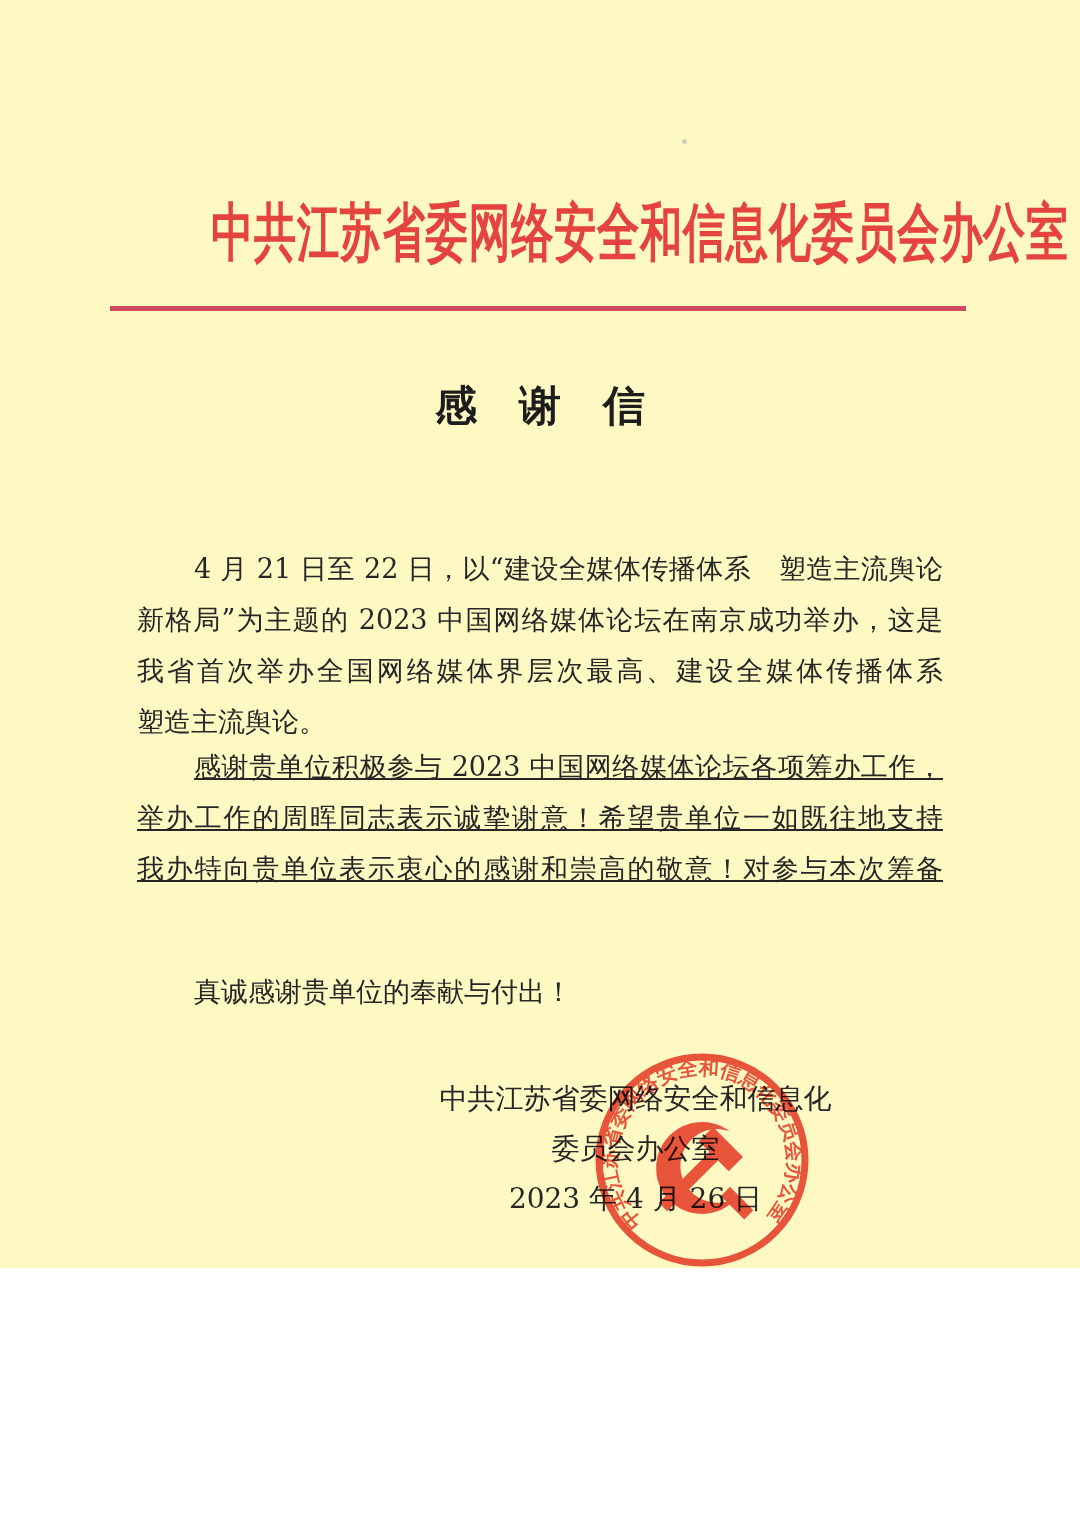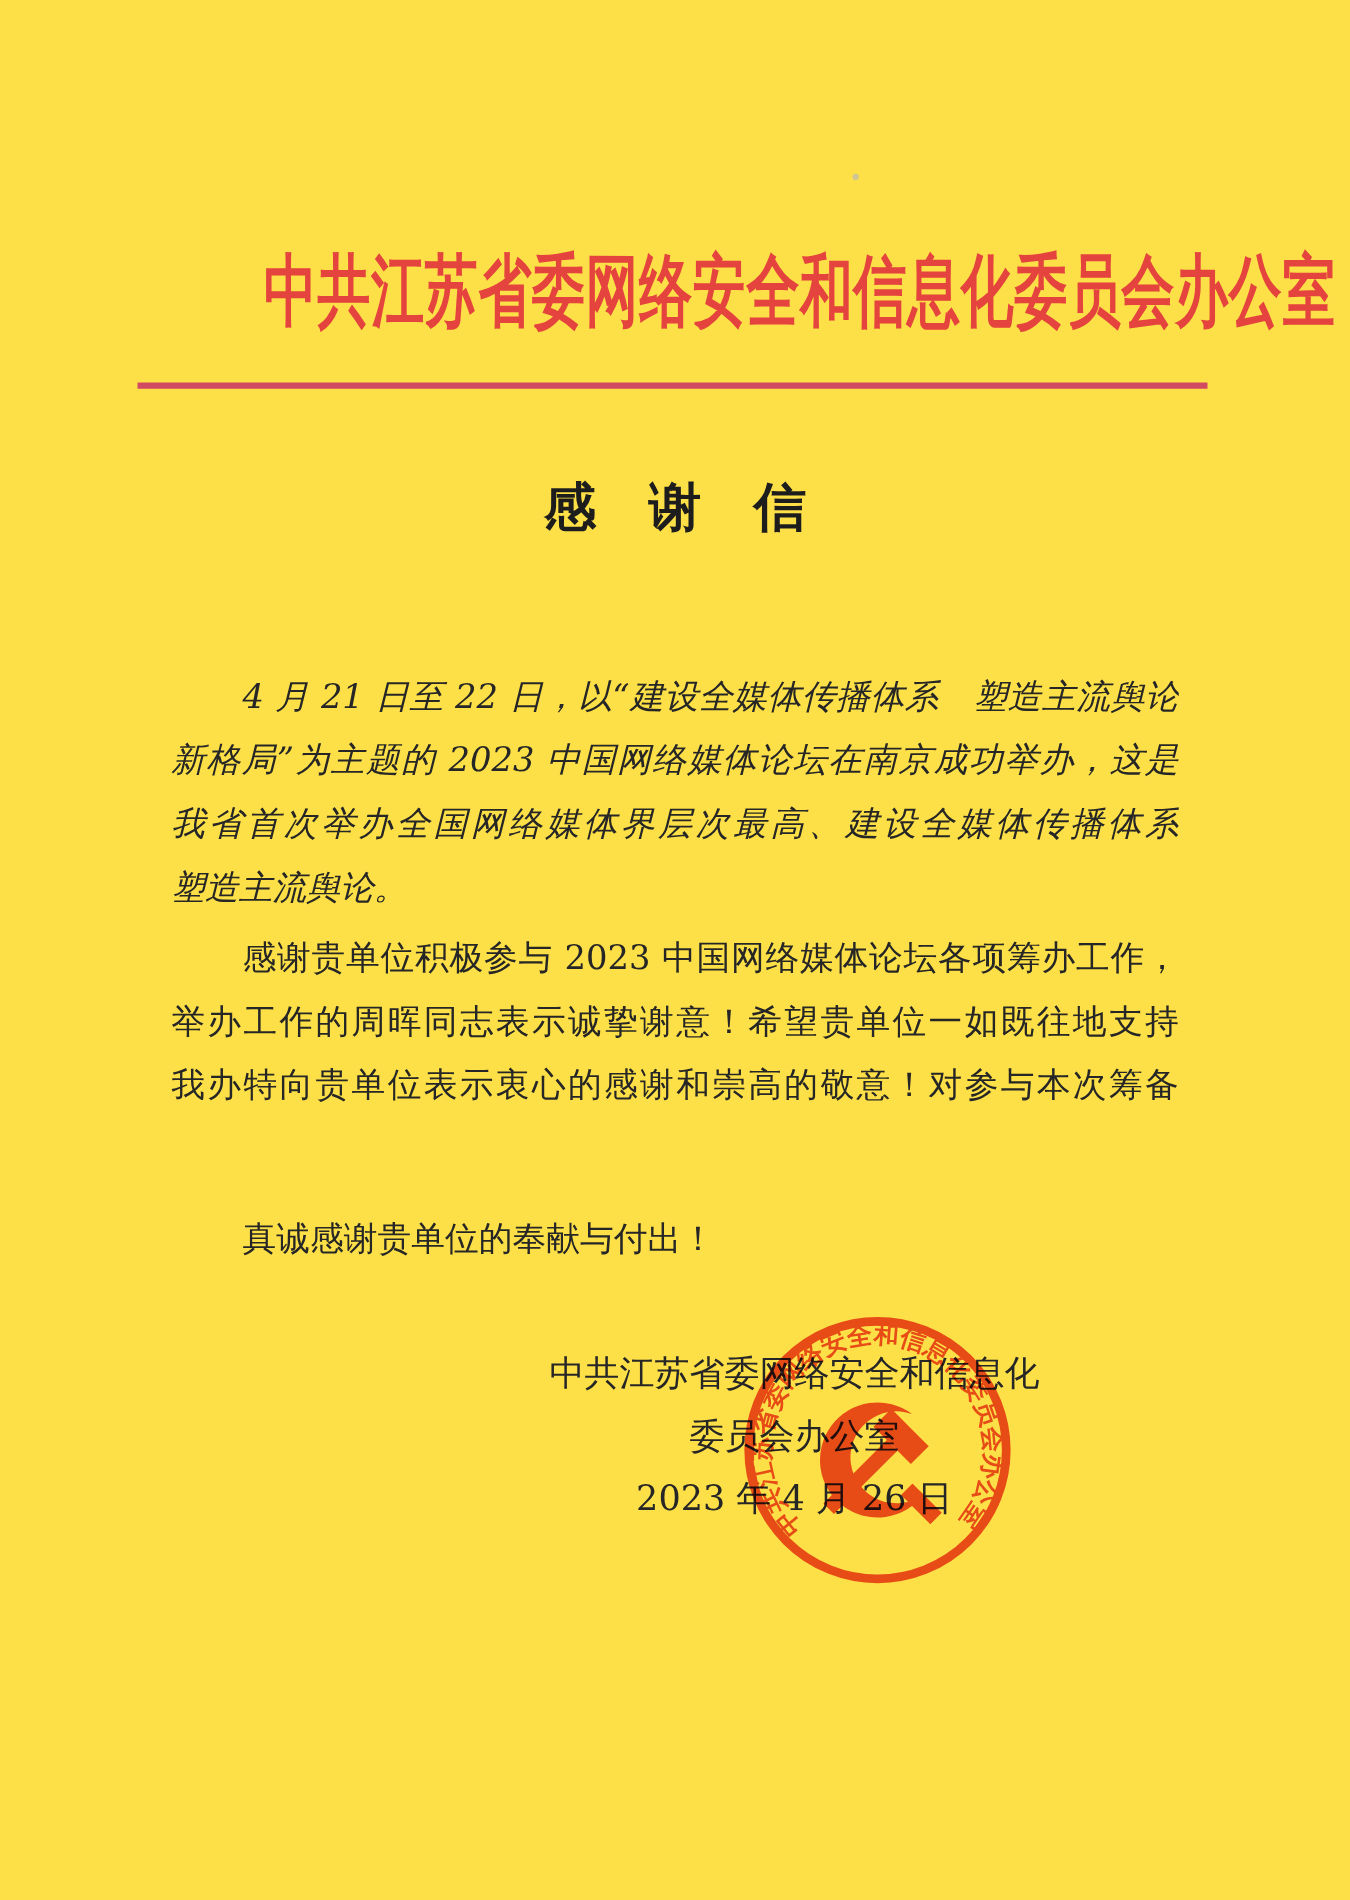--- a/index.html
+++ b/index.html
@@ -1,18 +1,18 @@
 <!DOCTYPE html>
 <html><head>
 <meta charset="utf-8">
 <style>
   html,body { margin:0; padding:0; background:#ffffff; }
   .page {
-    position:relative; width:1080px; height:1520px;
-    background:#fde047; overflow:hidden;
+    position:relative; width:1080px; height:1268px;
+    background:#fef9c3; overflow:hidden;
     font-family:"DejaVu Serif","Liberation Serif",serif;
     color:#262626;
   }
   
   .org-title {
     position:absolute; top:190px; left:0; width:1080px;
     text-align:center; white-space:nowrap;
   }
   .org-title span {
     display:inline-block;
@@ -34,22 +34,22 @@
     position:absolute; top:378px; left:0; width:1080px;
     text-align:center; font-size:42px; font-weight:bold; color:#1d1d1d;
     white-space:nowrap;
   }
   
   .salutation {
     position:absolute; top:478px; left:137px; width:806px;
     font-size:28px; height:51px; line-height:51px; white-space:nowrap;
   }
   .para { position:absolute; left:137px; width:806px; font-size:27px; }
-  .p1 { top:532px;font-style:italic; }
-  .p2 { top:741px; }
+  .p1 { top:543px; }
+  .p2 { top:741px;text-decoration:underline; }
   .p3 { top:966px; }
   .line { height:51px; line-height:51px; overflow:hidden; }
   .line.j { text-align:justify; text-align-last:justify; }
   .line.ind { text-indent:57px; }
   
   .signature {
     position:absolute; top:1074px; left:408px; width:455px;
     text-align:center; font-size:28px;
   }
   .signature .sline { height:50px; line-height:50px; white-space:nowrap; }

